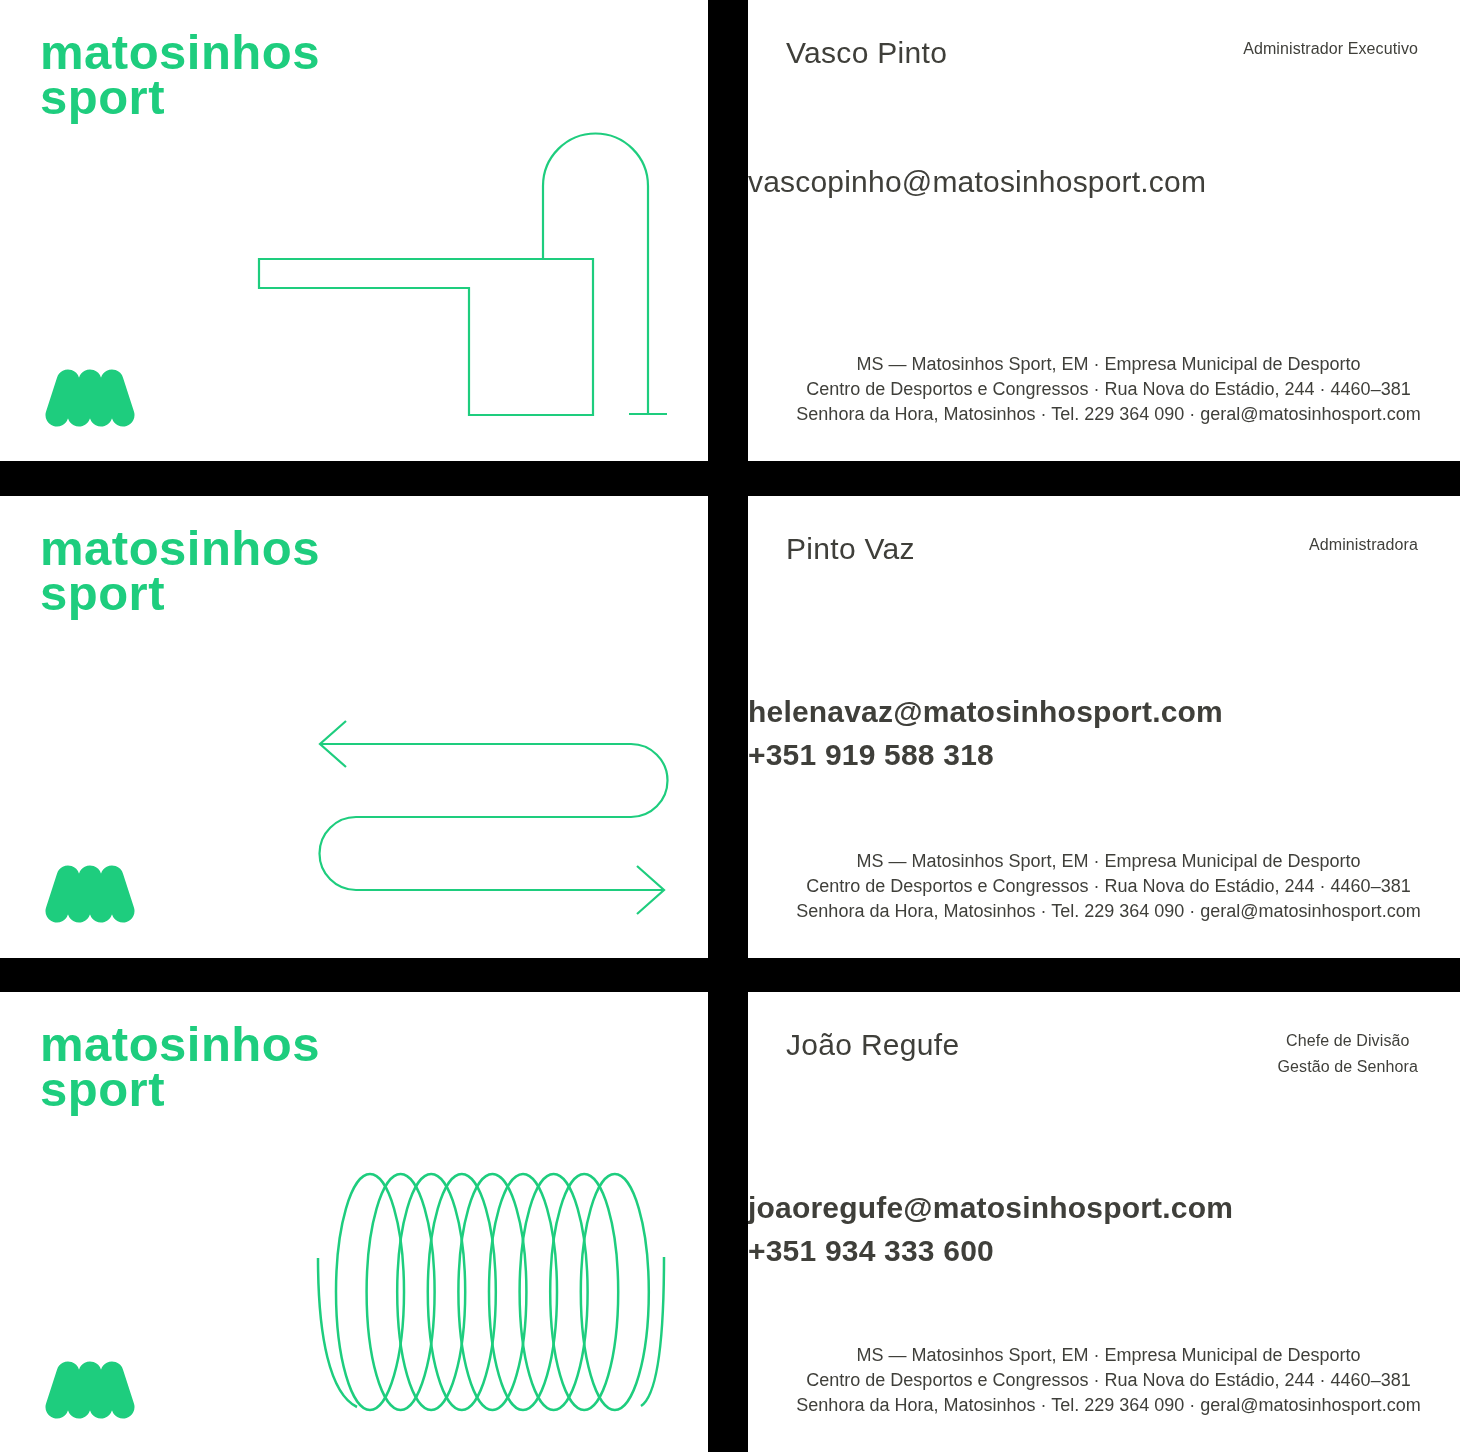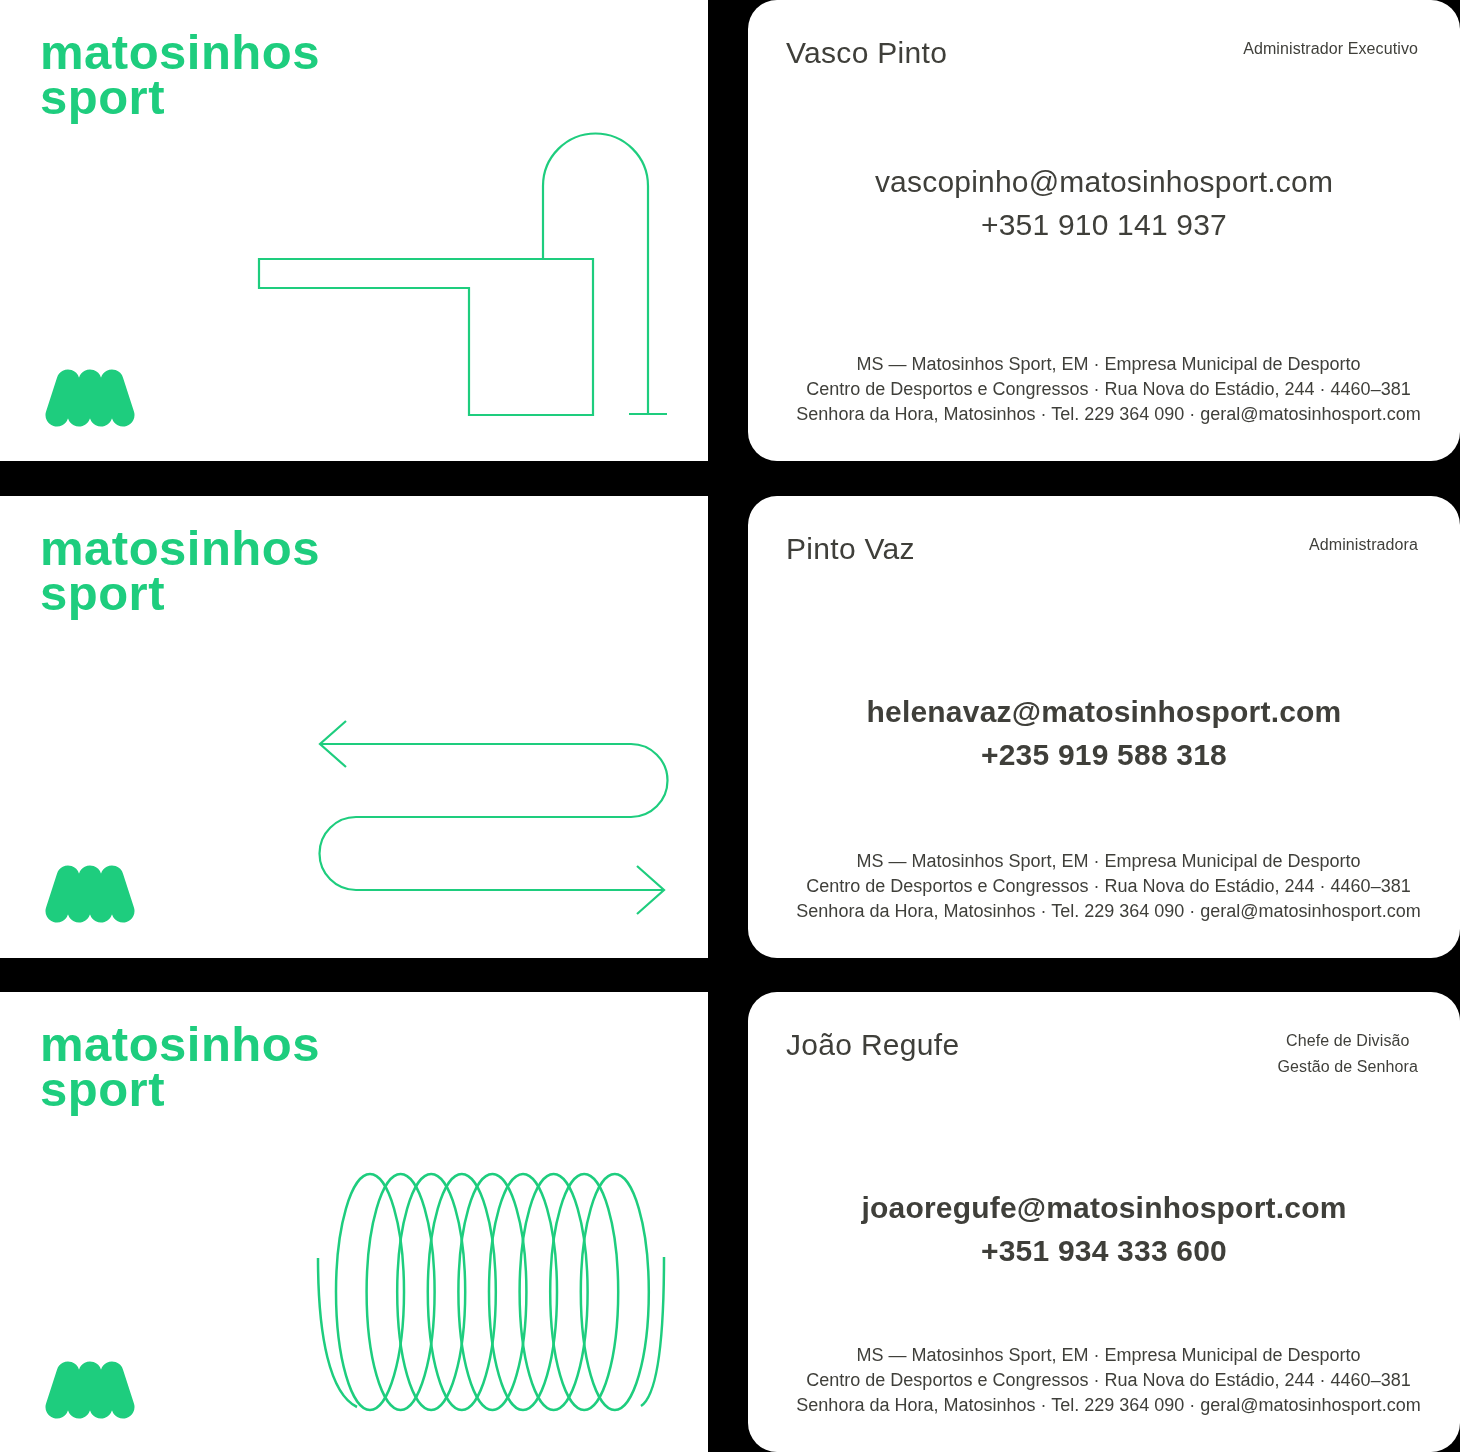--- a/index.html
+++ b/index.html
@@ -4,37 +4,37 @@
 <style>
   :root{
     --green:#1ecd7e;
     --ink:#3f3f3a;
   }
   *{margin:0;padding:0;box-sizing:border-box;}
   body{background:#000;font-family:"Liberation Sans","DejaVu Sans",sans-serif;}
   .stage{position:relative;width:1460px;height:1452px;background:#000;overflow:hidden;}
   .card{position:absolute;background:#fff;overflow:hidden;}
   .card.left{left:0;width:708px;padding-left:31px;}
-  .card.right{left:748px;width:712px;border-radius:29px;}
+  .card.right{left:748px;width:712px;}
   .row1{top:0;height:461px;}
   .row2{top:496px;height:462px;}
   .row3{top:992px;height:460px;}
 
   
   .logo{position:absolute;left:40px;top:30px;color:var(--green);
         font-size:49px;font-weight:800;line-height:45px;letter-spacing:0.5px;}
   .fig{position:absolute;left:0;top:0;}
   .mark{position:absolute;left:44px;top:368px;}
 
   
   .name{position:absolute;left:38px;top:34px;color:var(--ink);
         font-size:30px;font-weight:400;line-height:38px;letter-spacing:0.3px;}
   .role{position:absolute;right:42px;top:36px;color:var(--ink);
         font-size:16px;line-height:26px;text-align:center;letter-spacing:0.1px;}
-  .contact{position:absolute;left:0;width:100%;text-align:center;color:var(--ink);
+  .contact{position:absolute;left:0;width:100%;text-align:left;color:var(--ink);
         font-size:30px;line-height:42.5px;letter-spacing:0.2px;}
   .contact.lines-3{top:161px;}
   .contact.lines-2{top:195px;font-weight:bold;}
   .footer{position:absolute;left:0;bottom:34px;width:100%;text-align:center;
         color:var(--ink);font-size:18px;line-height:25px;padding-left:9px;}
   svg{display:block;}
 </style>
 </head>
 <body>
 
@@ -55,21 +55,20 @@
     </svg>
   </section>
 
   <section class="card right row1">
     <h2 class="name">Vasco Pinto</h2>
     <div class="role">
       <div>Administrador Executivo</div>
     </div>
     <div class="contact lines-3">
       <div>vascopinho@matosinhosport.com</div>
-      <div>+351 910 141 937</div>
     </div>
     <div class="footer">
       <div>MS — Matosinhos Sport, EM · Empresa Municipal de Desporto</div>
       <div>Centro de Desportos e Congressos · Rua Nova do Estádio, 244 · 4460–381</div>
       <div>Senhora da Hora, Matosinhos · Tel. 229 364 090 · geral@matosinhosport.com</div>
     </div>
   </section>
 
   <section class="card left row2">
     <div class="logo">
@@ -86,21 +85,21 @@
     </svg>
   </section>
 
   <section class="card right row2">
     <h2 class="name">Pinto Vaz</h2>
     <div class="role">
       <div>Administradora</div>
     </div>
     <div class="contact lines-2">
       <div>helenavaz@matosinhosport.com</div>
-      <div>+235 919 588 318</div>
+      <div>+351 919 588 318</div>
     </div>
     <div class="footer">
       <div>MS — Matosinhos Sport, EM · Empresa Municipal de Desporto</div>
       <div>Centro de Desportos e Congressos · Rua Nova do Estádio, 244 · 4460–381</div>
       <div>Senhora da Hora, Matosinhos · Tel. 229 364 090 · geral@matosinhosport.com</div>
     </div>
   </section>
 
   <section class="card left row3">
     <div class="logo">

